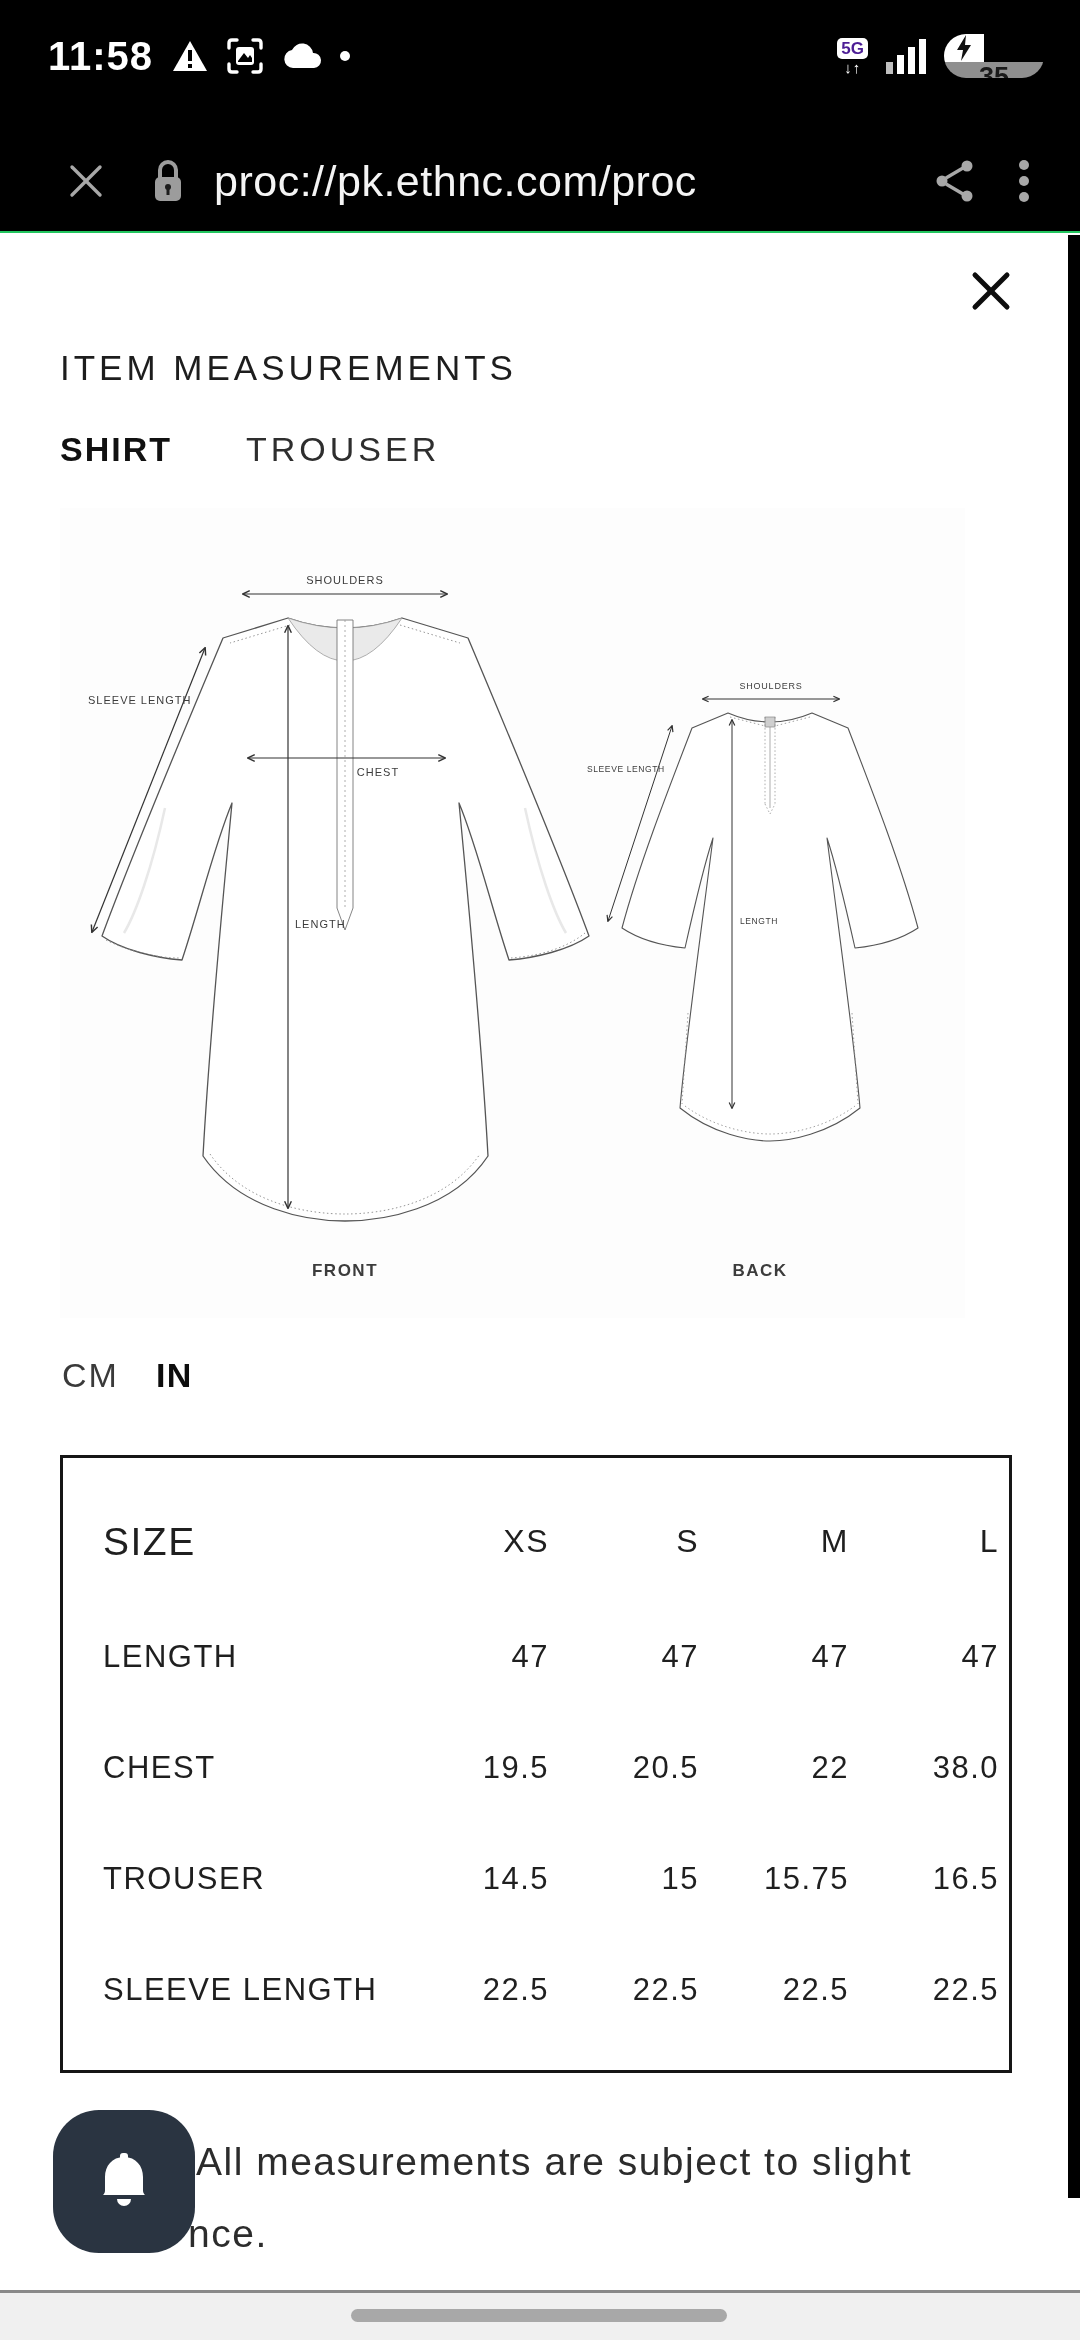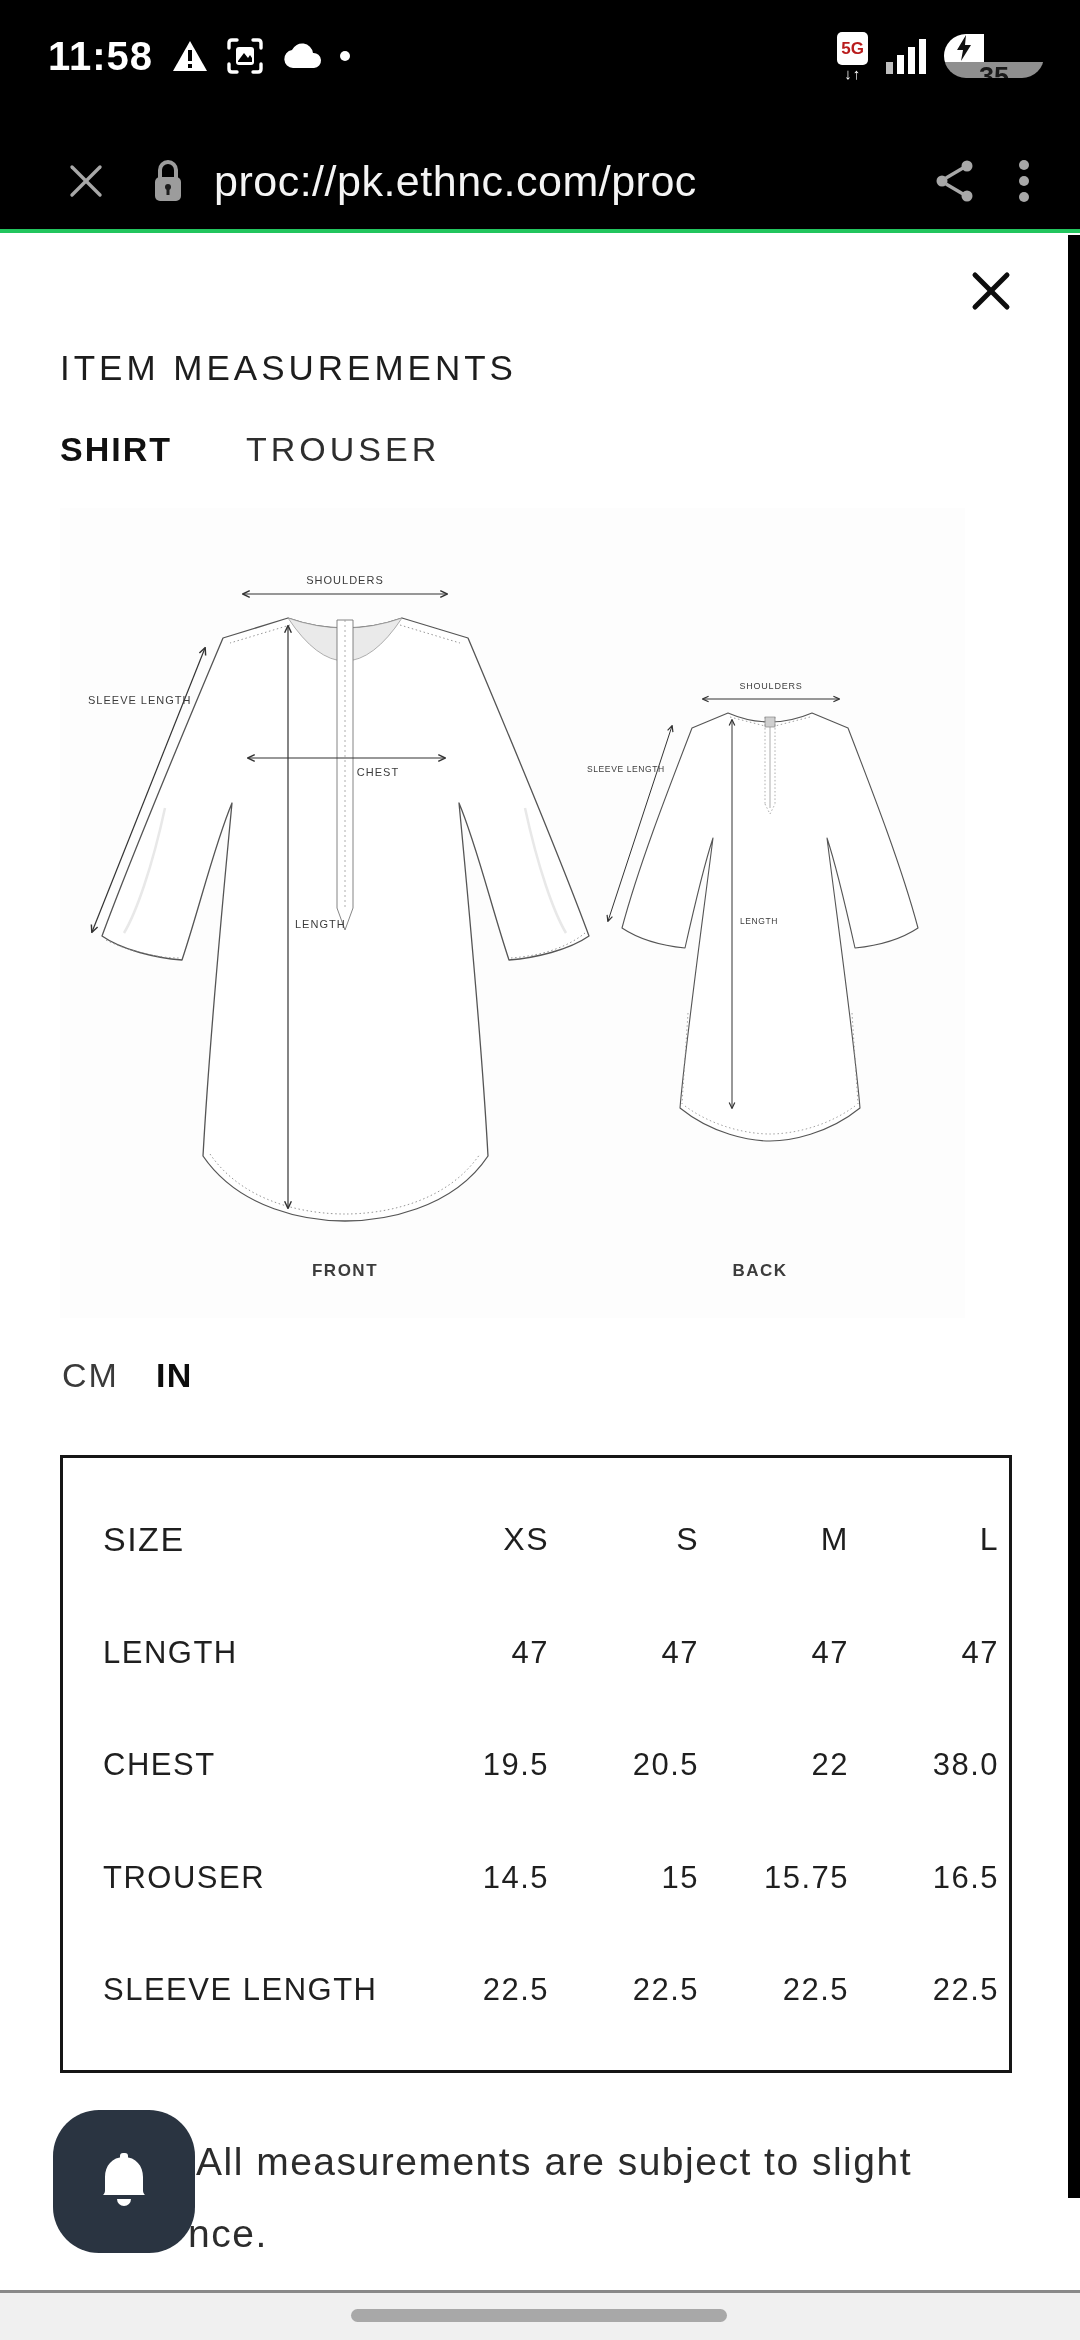--- a/index.html
+++ b/index.html
@@ -1,28 +1,28 @@
 <!DOCTYPE html>
 <html><head>
 <meta charset="utf-8">
 <style>
   html,body{margin:0;padding:0;background:#000;}
   .screen{position:relative;width:1080px;height:2340px;background:#000;overflow:hidden;
           font-family:"Liberation Sans",sans-serif;}
   
   .header{position:absolute;top:0;left:0;width:1080px;height:233px;background:#000;
-          border-bottom:4px solid #22c55e;box-sizing:border-box;text-decoration:underline;}
+          border-bottom:2px solid #22c55e;box-sizing:border-box;text-decoration:underline;}
   .statusbar{position:absolute;top:26px;left:48px;right:36px;height:60px;display:flex;
              align-items:center;color:#fff;}
   .time{font-size:40px;font-weight:700;letter-spacing:1px;}
   .sb-left-icons{display:flex;align-items:center;gap:16px;margin-left:18px;}
   .sb-right{margin-left:auto;display:flex;align-items:center;gap:16px;}
   .fiveg{display:flex;flex-direction:column;align-items:center;line-height:1;}
-  .fiveg-badge{background:#fff;color:#b91c1c;font-size:17px;font-weight:800;border-radius:5px;
-               padding:8px 4px;}
+  .fiveg-badge{background:#fff;color:#4c1d95;font-size:17px;font-weight:800;border-radius:5px;
+               padding:2px 4px;}
   .fiveg-arrows{color:#fff;font-size:15px;letter-spacing:1px;margin-top:1px;}
   .battery{width:100px;height:44px;border-radius:22px;overflow:hidden;display:flex;flex-direction:column;}
   .batt-left{width:40px;background:#fff;display:flex;align-items:center;justify-content:center;}
   .batt-right{flex:1;background:#8f8f8f;display:flex;align-items:center;justify-content:center;
               color:#1a1a1a;font-size:27px;font-weight:700;}
   .urlbar{position:absolute;top:138px;left:64px;right:50px;height:86px;display:flex;
           align-items:center;}
   .url-text{flex:1;margin:0 28px;font-size:43px;color:#f4f4f4;white-space:nowrap;
             overflow:hidden;letter-spacing:.5px;}
   .urlbar .gap{margin-left:42px;}
@@ -43,21 +43,21 @@
   .unit.active{font-weight:700;color:#0d0d0d;letter-spacing:1.5px;}
   
   .size-table{position:absolute;left:60px;top:1455px;width:952px;height:618px;
               border:3px solid #161616;box-sizing:border-box;display:flex;
               flex-direction:column;justify-content:space-around;padding:24px 0;}
   .trow{display:grid;grid-template-columns:1fr 150px 150px 150px 150px;align-items:center;
         padding-left:40px;padding-right:10px;font-size:31px;letter-spacing:1.5px;color:#1f1f1f;}
   .trow .lbl{font-weight:500;}
   .trow .val{text-align:right;font-weight:400;}
   .trow.head .val{font-weight:500;font-size:32px;}
-  .trow.head .lbl{font-size:34px;}
+  .trow.head .lbl{font-size:39px;}
   
   .note-line{position:absolute;font-size:39px;letter-spacing:1.5px;color:#2c2c2c;}
   .note-1{left:196px;top:2140px;}
   .note-2{left:188px;top:2212px;}
   .bell-btn{position:absolute;left:53px;top:2110px;width:142px;height:143px;border-radius:46px;
             background:#2a3441;display:flex;align-items:center;justify-content:center;z-index:10;
             cursor:pointer;}
   .divider{position:absolute;top:2290px;left:0;width:1080px;height:3px;background:#898989;}
   .bottombar{position:absolute;top:2293px;left:0;width:1080px;height:47px;background:#f0f0f0;}
   .handle{position:absolute;top:2309px;left:351px;width:376px;height:13px;border-radius:7px;

